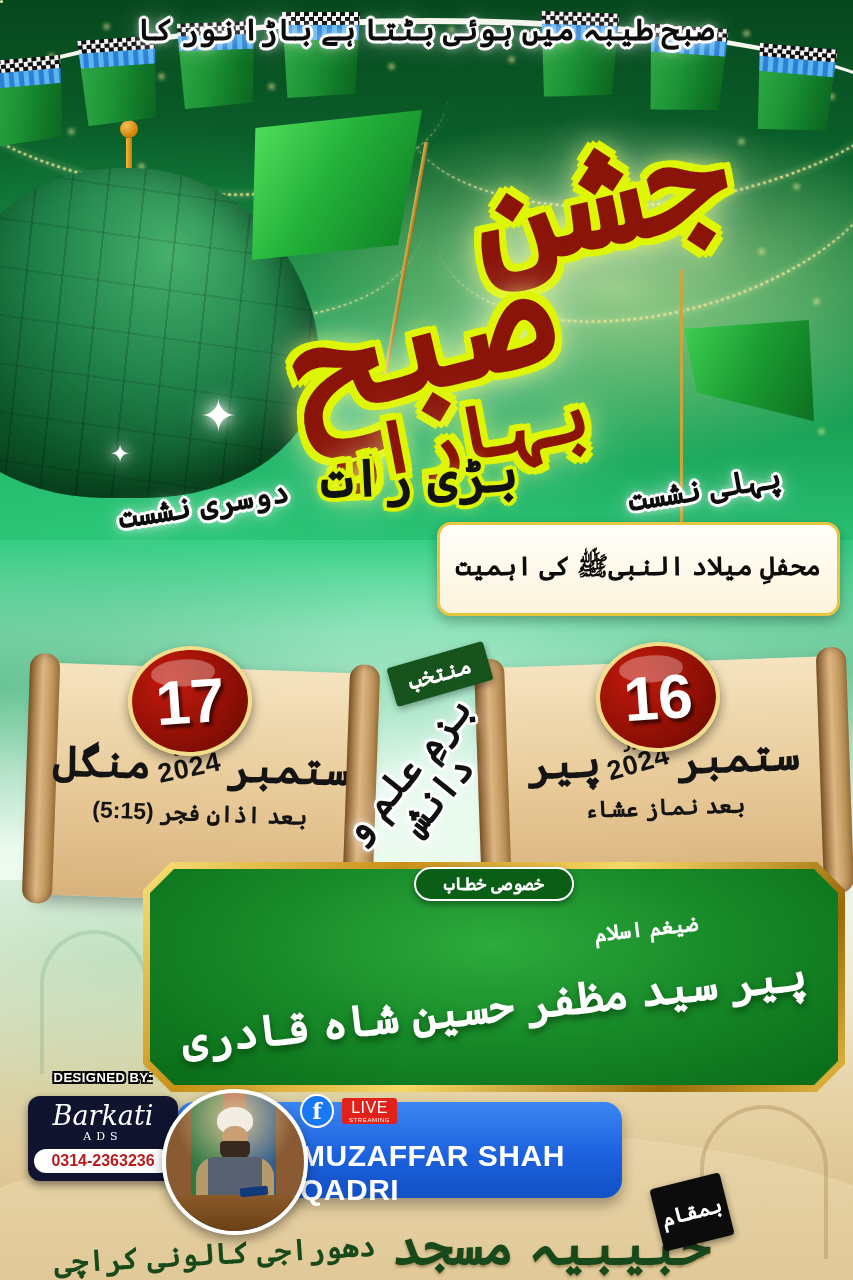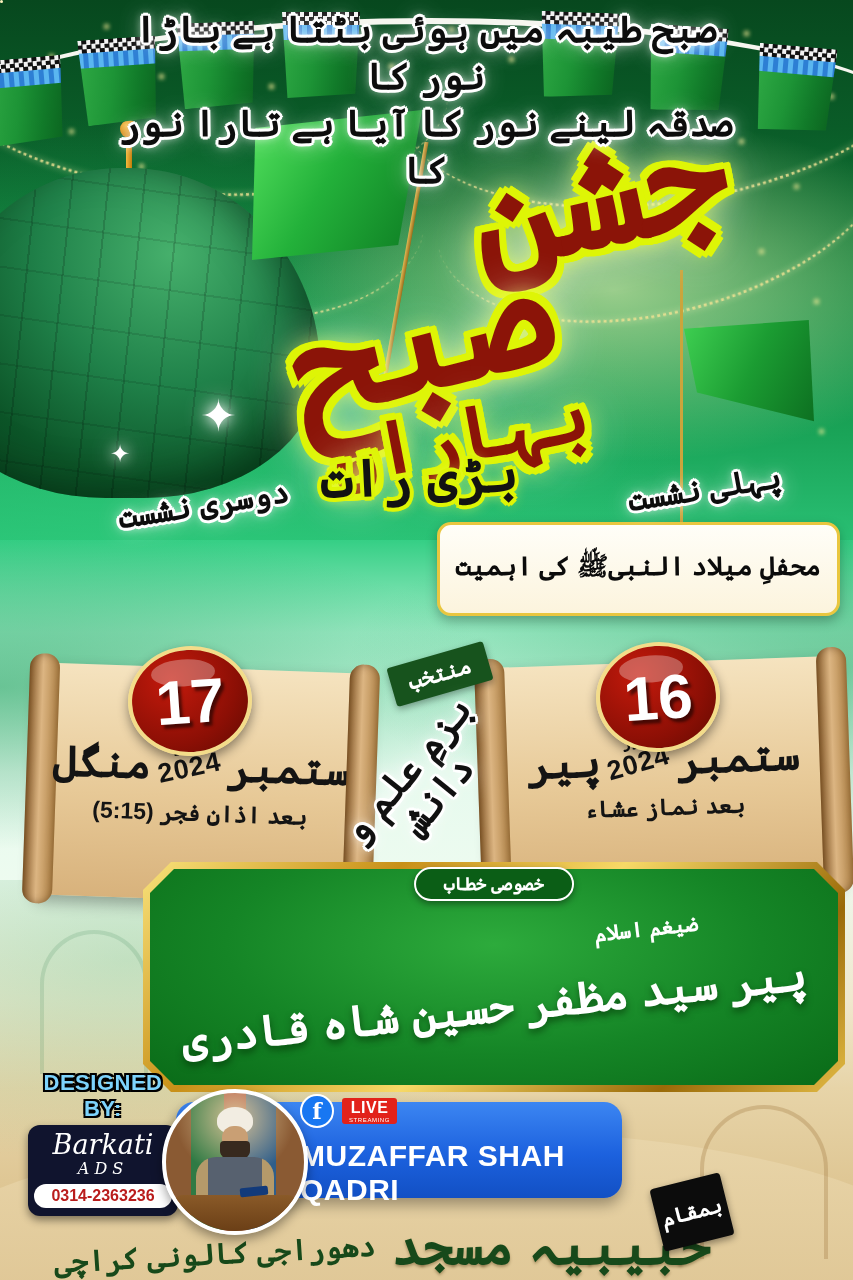--- a/index.html
+++ b/index.html
@@ -97,21 +97,21 @@
   .ow{text-shadow:-2px -2px 0 #fff,2px -2px 0 #fff,-2px 2px 0 #fff,2px 2px 0 #fff,
       0 -3px 0 #fff,0 3px 0 #fff,-3px 0 0 #fff,3px 0 0 #fff,0 0 10px rgba(255,255,255,.95),0 0 22px rgba(255,255,255,.8);}
   .calli{position:absolute;color:#8b1408;font-weight:bold;direction:rtl;
     text-shadow:-6px -6px 0 #def506,6px -6px 0 #def506,-6px 6px 0 #def506,6px 6px 0 #def506,
       0 -7px 0 #def506,0 7px 0 #def506,-7px 0 0 #def506,7px 0 0 #def506,
       -5px -7px 0 #def506,5px 7px 0 #def506,7px -5px 0 #def506,-7px 5px 0 #def506,
       0 0 24px #eaff4d,0 0 48px rgba(255,255,255,.9);z-index:3;}
   
   .couplet{position:absolute;left:116px;top:6px;width:620px;text-align:center;direction:rtl;
     color:#0d0d0d;font-weight:bold;z-index:5;}
-  .couplet div{font-size:37px;line-height:47px;}
+  .couplet div{font-size:30px;line-height:47px;}
   
   .w-jashn{left:468px;top:108px;font-size:148px;transform:rotate(-12deg);}
   .w-subh{left:286px;top:248px;font-size:152px;transform:rotate(-14deg);}
   .w-baharan{left:330px;top:392px;font-size:74px;transform:rotate(-10deg);}
   .subtitle{position:absolute;left:160px;top:446px;width:520px;text-align:center;
     font-size:52px;font-weight:bold;color:#121212;transform:rotate(-2deg);z-index:4;direction:rtl;
     text-shadow:-3px -3px 0 #def506,3px -3px 0 #def506,-3px 3px 0 #def506,3px 3px 0 #def506,
       0 -4px 0 #def506,0 4px 0 #def506,-4px 0 0 #def506,4px 0 0 #def506,0 0 14px #ecff5e;}
   
   .session-label{position:absolute;font-size:31px;font-weight:bold;color:#0d0d0d;direction:rtl;z-index:4;}
@@ -171,42 +171,42 @@
     border:2px solid #fff;border-radius:22px;padding:4px 28px;color:#fff;font-size:18px;
     font-weight:bold;direction:rtl;box-shadow:0 3px 7px rgba(0,0,0,.4);white-space:nowrap;z-index:2;}
   .honorific{position:absolute;right:140px;top:48px;color:#fff;font-size:21px;font-weight:bold;
     transform:rotate(-6deg);direction:rtl;}
   .speaker-name{position:absolute;left:24px;right:24px;top:66px;bottom:8px;display:flex;
     align-items:center;justify-content:center;color:#fff;font-size:44px;font-weight:bold;
     direction:rtl;text-align:center;transform:rotate(-6deg);
     text-shadow:0 4px 7px rgba(0,40,0,.55);}
   
   .designer{position:absolute;left:28px;top:1070px;width:150px;z-index:6;text-align:center;}
-  .designer-heading{font-size:22px;font-weight:bold;color:#7dd3fc;letter-spacing:.5px;
+  .designer-heading{font-size:13px;font-weight:bold;color:#ffffff;letter-spacing:.5px;
     text-shadow:-2px -2px 0 #000,2px -2px 0 #000,-2px 2px 0 #000,2px 2px 0 #000,0 2px 0 #000,0 -2px 0 #000;}
-  .designer-card{margin-top:3px;background:#10142e;border-radius:12px;padding:6px 6px 8px;
+  .designer-card{margin-top:11px;background:#10142e;border-radius:12px;padding:6px 6px 8px;
     box-shadow:0 4px 9px rgba(0,0,0,.45);}
   .designer-brand{font-family:"DejaVu Serif","Liberation Serif",serif;font-style:italic;
     font-size:27px;color:#fff;line-height:1;}
-  .designer-sub{color:#fff;font-size:16px;letter-spacing:5px;font-style:italic;
+  .designer-sub{color:#fff;font-size:11px;letter-spacing:5px;
     font-family:"DejaVu Serif","Liberation Serif",serif;margin-top:1px;}
   .designer-phone{margin-top:6px;background:#fff;border-radius:13px;font-size:16px;
     font-weight:bold;color:#b91c1c;padding:3px 0;}
   
   .banner{position:absolute;left:176px;top:1102px;width:446px;height:96px;
     background:linear-gradient(180deg,#3c86f2 0%,#1c61de 55%,#1250c4 100%);
     border-radius:18px;box-shadow:0 7px 14px rgba(0,0,0,.32);z-index:5;
     padding-left:124px;box-sizing:border-box;display:flex;flex-direction:column;justify-content:center;}
   .banner-row1{display:flex;align-items:center;gap:8px;}
   .fb-circle{width:30px;height:30px;border-radius:50%;background:#1877f2;border:2px solid #fff;
     display:flex;align-items:center;justify-content:center;color:#fff;font-size:22px;font-weight:bold;
     font-family:"DejaVu Serif","Liberation Serif",serif;line-height:1;flex:0 0 auto;}
   .live-badge{background:#e2221a;color:#fff;border-radius:3px;padding:2px 7px 1px;display:flex;
     flex-direction:column;align-items:center;line-height:1;flex:0 0 auto;}
-  .live-word{font-size:16px;font-weight:bold;letter-spacing:.5px;}
+  .live-word{font-size:16px;font-weight:normal;letter-spacing:.5px;}
   .streaming-word{font-size:6px;letter-spacing:.6px;margin-top:1px;}
   .banner-line1{color:#fff;font-size:27px;font-weight:bold;letter-spacing:.5px;}
   .banner-line2{color:#fff;font-size:30px;font-weight:bold;letter-spacing:.5px;margin-top:11px;}
   .photo{position:absolute;left:162px;top:1089px;width:138px;height:138px;border-radius:50%;
     border:4px solid #fff;overflow:hidden;z-index:6;box-shadow:0 5px 11px rgba(0,0,0,.38);
     background:
       radial-gradient(circle at 50% 18%,#d8c296 0%,transparent 45%),
       linear-gradient(90deg,#8a5a33 0 18%,#2f7a44 18% 42%,#b03a2e 42% 58%,#2f5e8a 58% 80%,#8a5a33 80% 100%);}
   .ph-turban{position:absolute;left:51px;top:14px;width:36px;height:27px;background:#f2ede2;
     border-radius:50% 50% 42% 42%;}
@@ -301,21 +301,20 @@
       <div class="f-green"></div>
     </div>
   <div class="flag" style="left:756px;top:46px;transform:rotate(5deg);">
       <div class="f-check"></div>
       <div class="f-blue"></div>
       <div class="f-green"></div>
     </div>
 
   <div class="couplet ow" lang="ur">
     <div>صبح طیبہ میں ہوئی بٹتا ہے باڑا نور کا</div>
-    <div>صدقہ لینے نور کا آیا ہے تارا نور کا</div>
   </div>
 
   <div class="calli w-jashn" lang="ur">جشن</div>
   <div class="calli w-subh" lang="ur">صبحِ</div>
   <div class="calli w-baharan" lang="ur">بہاراں</div>
   <div class="subtitle" lang="ur">بڑی رات</div>
 
   <div class="session-label ow lbl-first" lang="ur">پہلی نشست</div>
   <div class="wbox box-first" lang="ur">
     <span>محفلِ میلاد النبیﷺ کی اہمیت</span>

